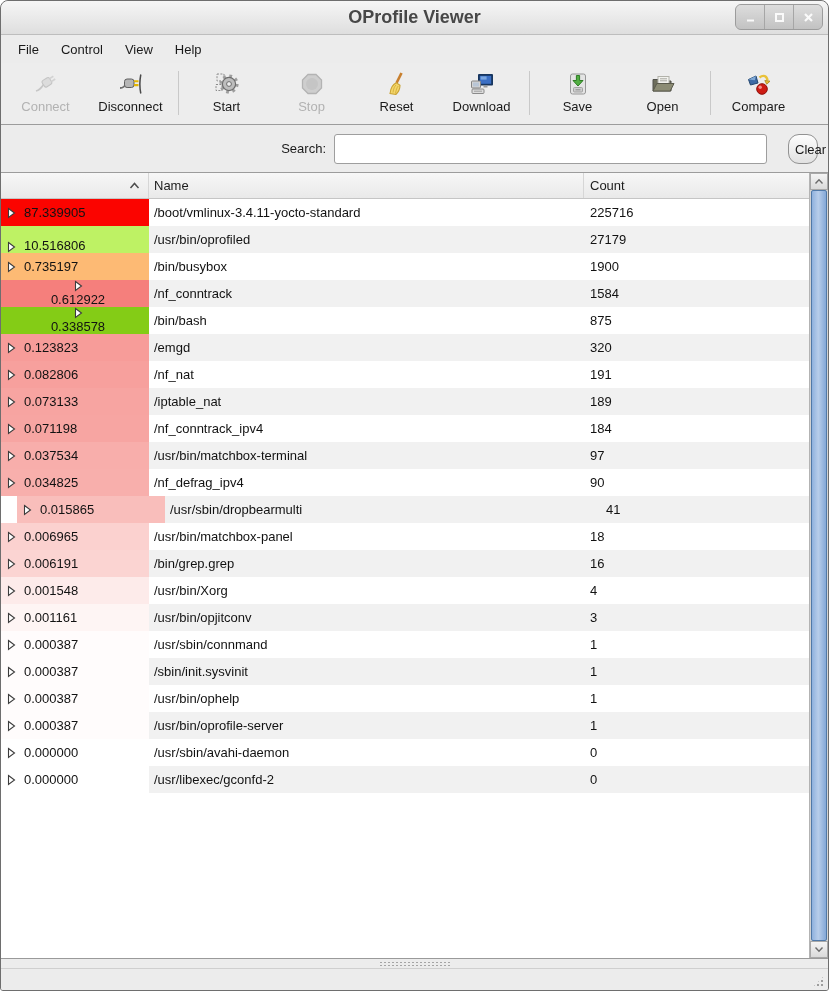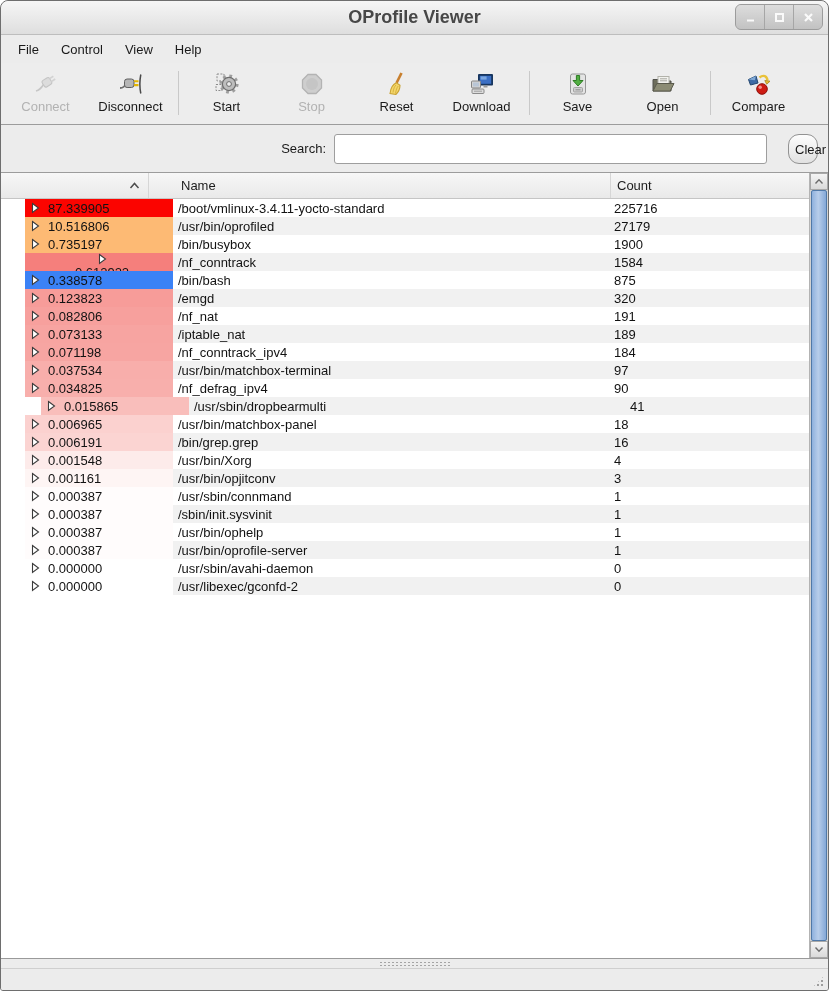--- a/index.html
+++ b/index.html
@@ -40,24 +40,24 @@
     border:1px solid #929292;border-radius:11px;background:linear-gradient(#fdfdfd,#e1e1e1);
     font:13px "Liberation Sans",sans-serif;color:#1a1a1a;margin-left:12px;}
   
   .table-area{position:absolute;top:172px;left:0;right:0;height:786px;box-sizing:border-box;
     background:#ffffff;border-bottom:1px solid #9a9a9a;}
   .tv-header{position:absolute;top:0;left:0;right:19px;height:26px;box-sizing:border-box;display:flex;
     background:linear-gradient(#f7f7f7,#e9e9e9);border-bottom:1px solid #c5c5c5;
     font-size:13px;color:#1c1c1c;}
   .th{box-sizing:border-box;display:flex;align-items:center;border-right:1px solid #d6d6d6;}
   .th.h1{width:148px;justify-content:flex-end;padding-right:7px;}
-  .th.h2{width:435px;padding-left:5px;margin-left:27px;}
+  .th.h2{width:435px;padding-left:5px;}
   .th.h3{flex:1;padding-left:6px;border-right:none;}
   .tv-body{position:absolute;top:26px;left:0;right:19px;bottom:1px;overflow:hidden;background:#ffffff;}
-  .tv-row{display:flex;height:18px;font-size:13px;color:#121212;padding-left:24px;}
+  .tv-row{display:flex;height:27px;font-size:13px;color:#121212;}
   .cell{box-sizing:border-box;display:flex;align-items:center;}
   .c1{width:148px;padding-left:6px;column-gap:8px;}
   .c2{width:435px;padding-left:5px;}
   .c3{flex:1;padding-left:6px;}
   .alt .c2,.alt .c3{background:#f1f1f1;}
   .expander{display:flex;align-items:center;}
   
   .vscroll{position:absolute;top:0;right:0;bottom:0;width:19px;box-sizing:border-box;
     background:#d2d2d2;border-left:1px solid #b3b3b3;}
   .vs-btn{position:absolute;left:0;right:0;height:17px;box-sizing:border-box;display:flex;
@@ -261,21 +261,21 @@
               <svg width="9" height="12" viewBox="0 0 9 12">
                 <polygon points="1.5,1.5 7.5,6 1.5,10.5" fill="#ffffff" stroke="#3c3c3c" stroke-width="1.1"></polygon>
               </svg>
             </span>
             <span>87.339905</span>
           </div>
           <div class="cell c2">/boot/vmlinux-3.4.11-yocto-standard</div>
           <div class="cell c3">225716</div>
         </div>
         <div class="tv-row alt">
-          <div class="cell c1" style="background: #fdba74;">
+          <div class="cell c1" style="background: #bef264; align-items: flex-end;">
             <span class="expander">
               <svg width="9" height="12" viewBox="0 0 9 12">
                 <polygon points="1.5,1.5 7.5,6 1.5,10.5" fill="#ffffff" stroke="#3c3c3c" stroke-width="1.1"></polygon>
               </svg>
             </span>
             <span>10.516806</span>
           </div>
           <div class="cell c2">/usr/bin/oprofiled</div>
           <div class="cell c3">27179</div>
         </div>
@@ -297,21 +297,21 @@
               <svg width="9" height="12" viewBox="0 0 9 12">
                 <polygon points="1.5,1.5 7.5,6 1.5,10.5" fill="#ffffff" stroke="#3c3c3c" stroke-width="1.1"></polygon>
               </svg>
             </span>
             <span>0.612922</span>
           </div>
           <div class="cell c2">/nf_conntrack</div>
           <div class="cell c3">1584</div>
         </div>
         <div class="tv-row">
-          <div class="cell c1" style="background: #3b82f6;">
+          <div class="cell c1" style="background: #84cc16; flex-direction: column;">
             <span class="expander">
               <svg width="9" height="12" viewBox="0 0 9 12">
                 <polygon points="1.5,1.5 7.5,6 1.5,10.5" fill="#ffffff" stroke="#3c3c3c" stroke-width="1.1"></polygon>
               </svg>
             </span>
             <span>0.338578</span>
           </div>
           <div class="cell c2">/bin/bash</div>
           <div class="cell c3">875</div>
         </div>

